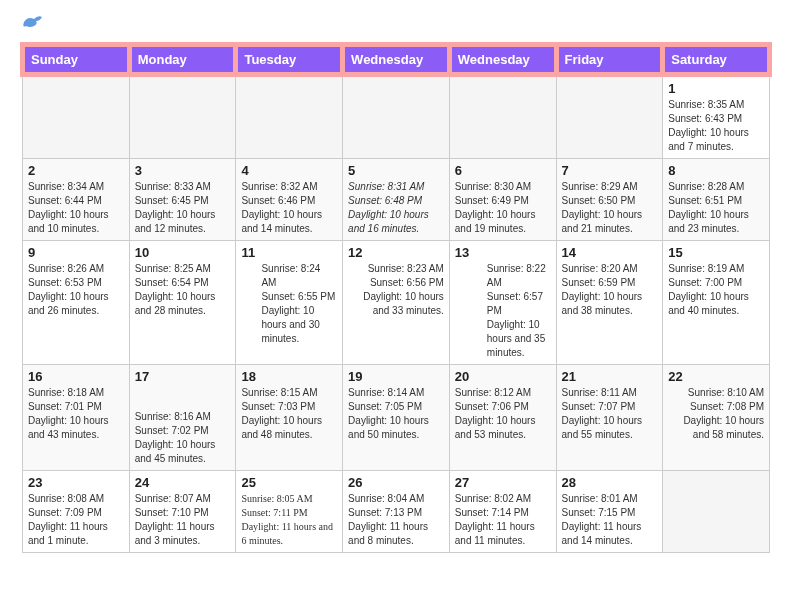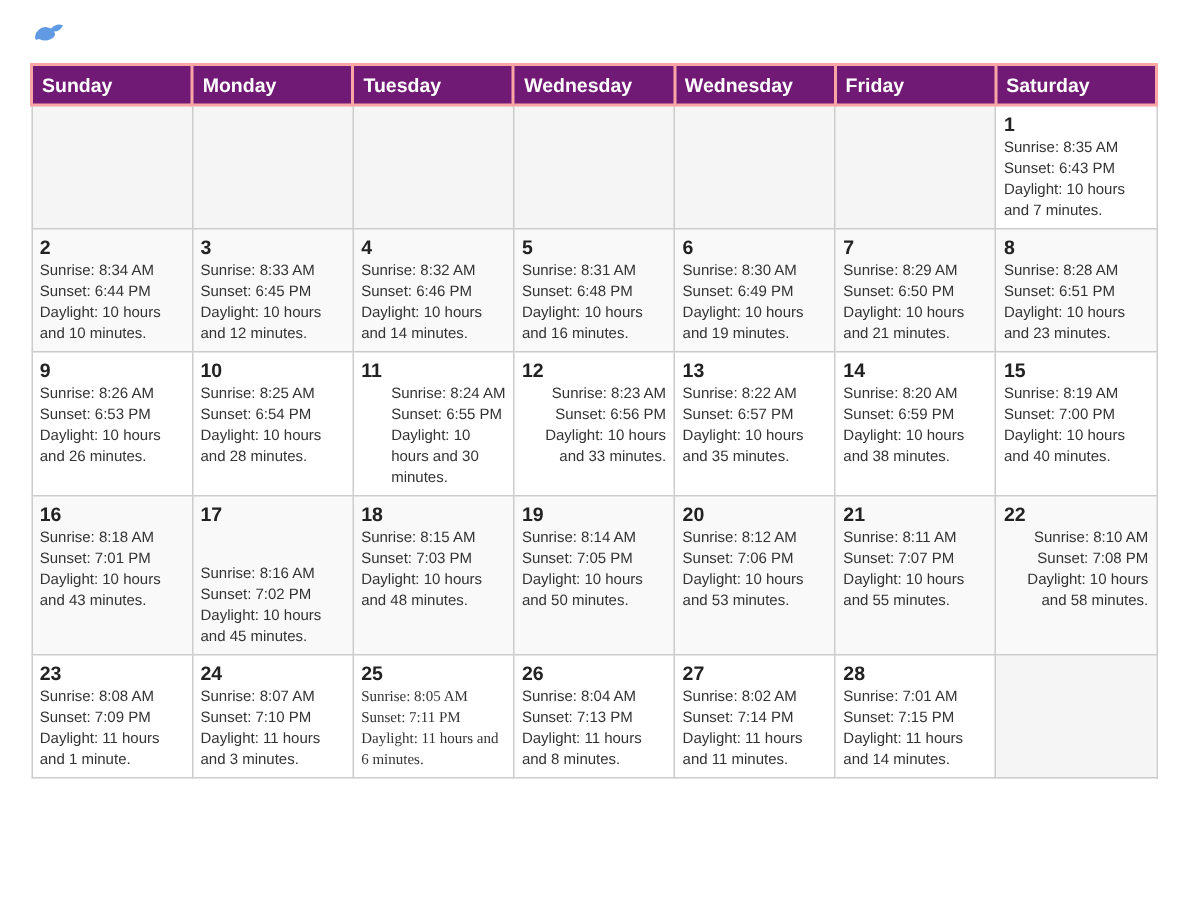--- a/index.html
+++ b/index.html
@@ -44,27 +44,27 @@
       font-size: 14px;
       color: #444;
       margin-top: 2px;
     }
     .calendar {
       width: 100%;
       border-collapse: collapse;
       border: 1px solid #bbb;
     }
     .calendar th {
-      background: #701a75;
+      background: #8b5cf6;
       color: #fff;
       font-size: 13px;
       font-weight: bold;
       padding: 5px 6px;
       text-align: left;
-      border: 2px solid #fca5a5;
+      border: 5px solid #fca5a5;
     }
     .calendar td {
       border: 1px solid #ccc;
       vertical-align: top;
       padding: 4px 5px;
       width: calc(100% / 7);
       min-height: 80px;
       font-size: 10.5px;
       color: #333;
       background: #fff;
@@ -148,21 +148,21 @@
 Daylight: 10 hours and 12 minutes.</div>
           </td>
           <td>
             <span class="day-num">4</span>
             <div class="day-info" style="white-space: pre-line;">Sunrise: 8:32 AM
 Sunset: 6:46 PM
 Daylight: 10 hours and 14 minutes.</div>
           </td>
           <td>
             <span class="day-num">5</span>
-            <div class="day-info" style="white-space: pre-line;">Sunrise: 8:31 AM
+            <div class="day-info" style="white-space: pre-line; font-style: italic;">Sunrise: 8:31 AM
 Sunset: 6:48 PM
 Daylight: 10 hours and 16 minutes.</div>
           </td>
           <td>
             <span class="day-num">6</span>
             <div class="day-info" style="white-space: pre-line;">Sunrise: 8:30 AM
 Sunset: 6:49 PM
 Daylight: 10 hours and 19 minutes.</div>
           </td>
           <td>
@@ -198,21 +198,21 @@
 Daylight: 10 hours and 30 minutes.</div>
           </td>
           <td>
             <span class="day-num">12</span>
             <div class="day-info" style="white-space: pre-line; text-align: right;">Sunrise: 8:23 AM
 Sunset: 6:56 PM
 Daylight: 10 hours and 33 minutes.</div>
           </td>
           <td>
             <span class="day-num">13</span>
-            <div class="day-info" style="white-space: pre-line;">Sunrise: 8:22 AM
+            <div class="day-info" style="white-space: pre-line; margin-left: 32px;">Sunrise: 8:22 AM
 Sunset: 6:57 PM
 Daylight: 10 hours and 35 minutes.</div>
           </td>
           <td>
             <span class="day-num">14</span>
             <div class="day-info" style="white-space: pre-line;">Sunrise: 8:20 AM
 Sunset: 6:59 PM
 Daylight: 10 hours and 38 minutes.</div>
           </td>
           <td>
@@ -292,21 +292,21 @@
 Daylight: 11 hours and 8 minutes.</div>
           </td>
           <td>
             <span class="day-num">27</span>
             <div class="day-info" style="white-space: pre-line;">Sunrise: 8:02 AM
 Sunset: 7:14 PM
 Daylight: 11 hours and 11 minutes.</div>
           </td>
           <td>
             <span class="day-num">28</span>
-            <div class="day-info" style="white-space: pre-line;">Sunrise: 7:01 AM
+            <div class="day-info" style="white-space: pre-line;">Sunrise: 8:01 AM
 Sunset: 7:15 PM
 Daylight: 11 hours and 14 minutes.</div>
           </td>
           <td class="empty"></td>
         </tr>
       </tbody>
   </table>
 </div>
 
 </body></html>

